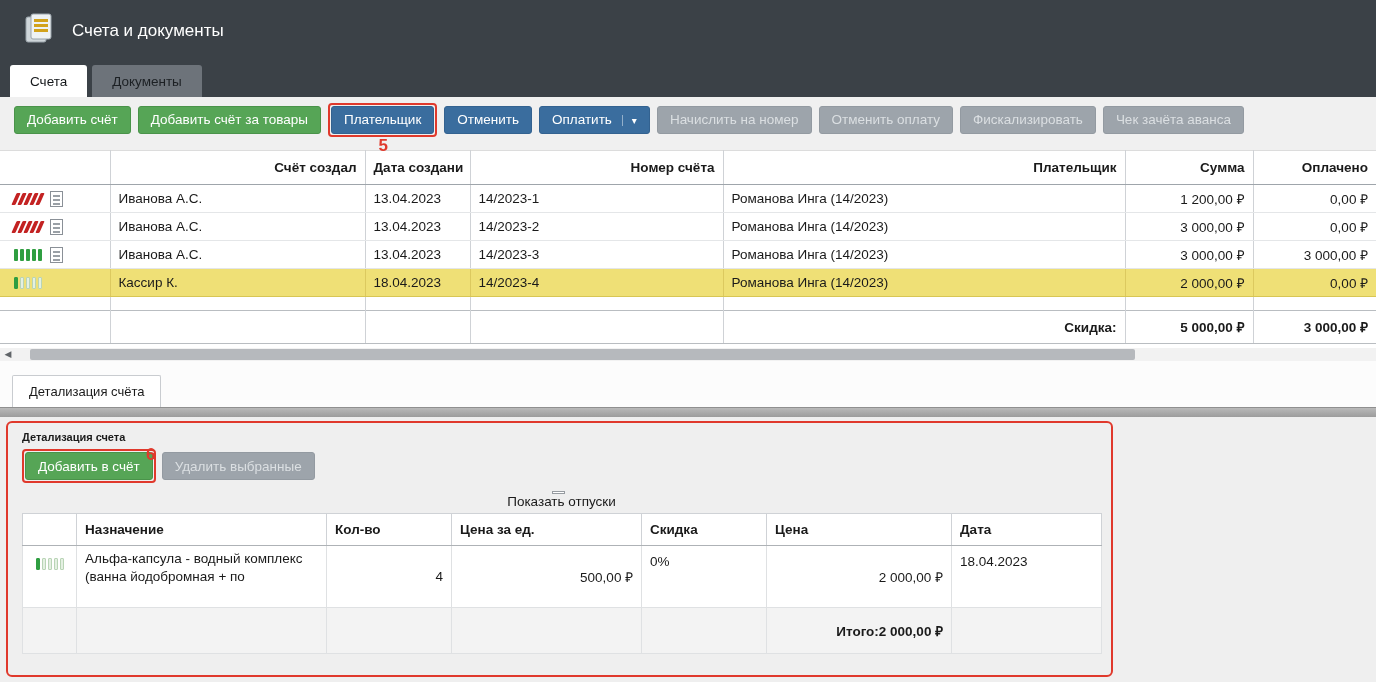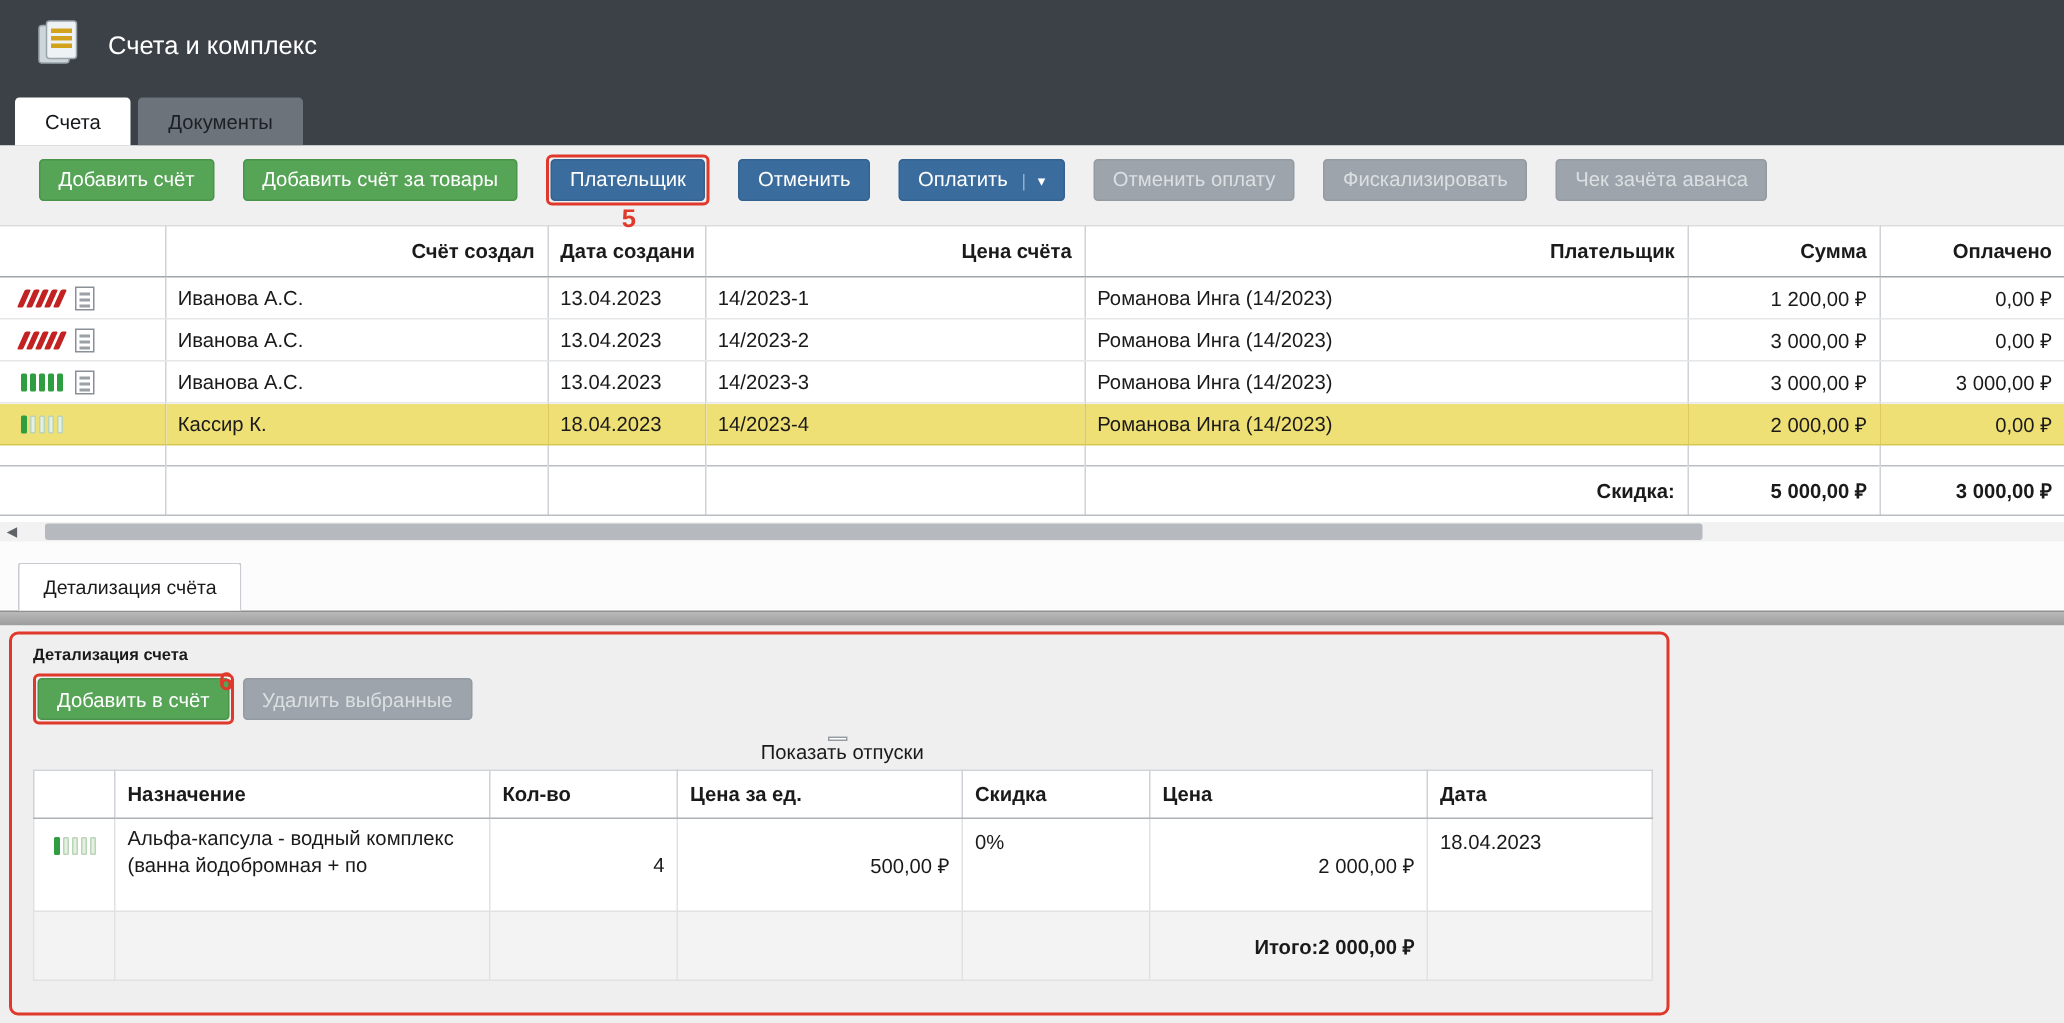--- a/index.html
+++ b/index.html
@@ -9,21 +9,21 @@
   
   .header-top { height:62px; background:#3b4147; display:flex; align-items:center; gap:14px; padding-left:22px; }
   .app-title { color:#ffffff; font-size:17px; }
   .tab-strip { height:35px; background:#3b4147; display:flex; align-items:flex-end; gap:5px; padding-left:10px; }
   .tab { height:32px; padding:0 20px; display:flex; align-items:center; font-size:13.5px; border-radius:3px 3px 0 0; cursor:pointer; }
   .tab.active { background:#ffffff; color:#15181b; }
   .tab.inactive { background:#6d737a; color:#1c2024; }
 
   
   .toolbar { height:53px; background:#f0f0f0; display:flex; align-items:center; gap:7px; padding:0 0 8px 14px; position:relative; z-index:3; }
-  .tb-wrap { display:inline-block; position:relative;margin-left:12px; }
+  .tb-wrap { display:inline-block; position:relative; }
   .tb-wrap.hl { border:2px solid #e0392c; border-radius:4px; padding:1px; z-index:5; }
   .tb-btn { height:28px; padding:0 12px; font-size:13.5px; border-radius:3px; border:1px solid transparent;
             cursor:pointer; font-family:inherit; white-space:nowrap; }
   .s-green { background:#56a556; border-color:#4a934a; color:#fff; }
   .s-blue { background:#3a6d9e; border-color:#336290; color:#fff; }
   .s-disabled { background:#9da4ab; border-color:#939aa1; color:#dbdfe2; }
   .caret { margin-left:10px; padding-left:9px; border-left:1px solid rgba(255,255,255,.45); font-size:10px; }
   .step { position:absolute; color:#e0392c; font-size:17px; font-weight:bold; }
   .tb-wrap.hl .step { top:calc(100% + 1px); left:46%; }
 
@@ -92,55 +92,56 @@
   <div class="header-top">
     <span class="app-icon">
       <svg width="36" height="36" viewBox="0 0 36 36">
         <rect x="4" y="6" width="20" height="25" rx="2" fill="#cfd6da" stroke="#9aa4ab"></rect>
         <rect x="9" y="3" width="20" height="25" rx="2" fill="#eef2f4" stroke="#9aa4ab"></rect>
         <rect x="12" y="8" width="14" height="3" fill="#d2a21c"></rect>
         <rect x="12" y="13" width="14" height="3" fill="#d2a21c"></rect>
         <rect x="12" y="18" width="14" height="3" fill="#d2a21c"></rect>
       </svg>
     </span>
-    <span class="app-title">Счета и комплекс</span>
+    <span class="app-title">Счета и документы</span>
   </div>
 
   <div class="tab-strip">
     <div class="tab active">Счета</div>
     <div class="tab inactive">Документы</div>
   </div>
 
   <div class="toolbar">
       <span class="tb-wrap"><button class="tb-btn s-green">Добавить счёт</button></span>
       <span class="tb-wrap"><button class="tb-btn s-green">Добавить счёт за товары</button></span>
       <span class="tb-wrap hl"><button class="tb-btn s-blue">Плательщик</button><span class="step">5</span></span>
       <span class="tb-wrap"><button class="tb-btn s-blue">Отменить</button></span>
       <span class="tb-wrap"><button class="tb-btn s-blue">Оплатить<span class="caret">▾</span></button></span>
+      <span class="tb-wrap"><button class="tb-btn s-disabled">Начислить на номер</button></span>
       <span class="tb-wrap"><button class="tb-btn s-disabled">Отменить оплату</button></span>
       <span class="tb-wrap"><button class="tb-btn s-disabled">Фискализировать</button></span>
       <span class="tb-wrap"><button class="tb-btn s-disabled">Чек зачёта аванса</button></span>
     </div>
 
   <table class="inv-table">
     <colgroup>
       <col style="width:110px">
         <col style="width:255px">
         <col style="width:105px">
       <col style="width:253px">
         <col style="width:402px">
         <col style="width:128px">
         <col>
     </colgroup>
     <thead>
       <tr>
         <th class="c-icons"></th>
         <th>Счёт создал</th>
         <th>Дата создани</th>
-        <th>Цена счёта</th>
+        <th>Номер счёта</th>
         <th>Плательщик</th>
         <th>Сумма</th>
         <th>Оплачено</th>
       </tr>
     </thead>
     <tbody>
         <tr>
           <td class="c-icons"><span class="bars red">
               <i></i>
               <i></i>

